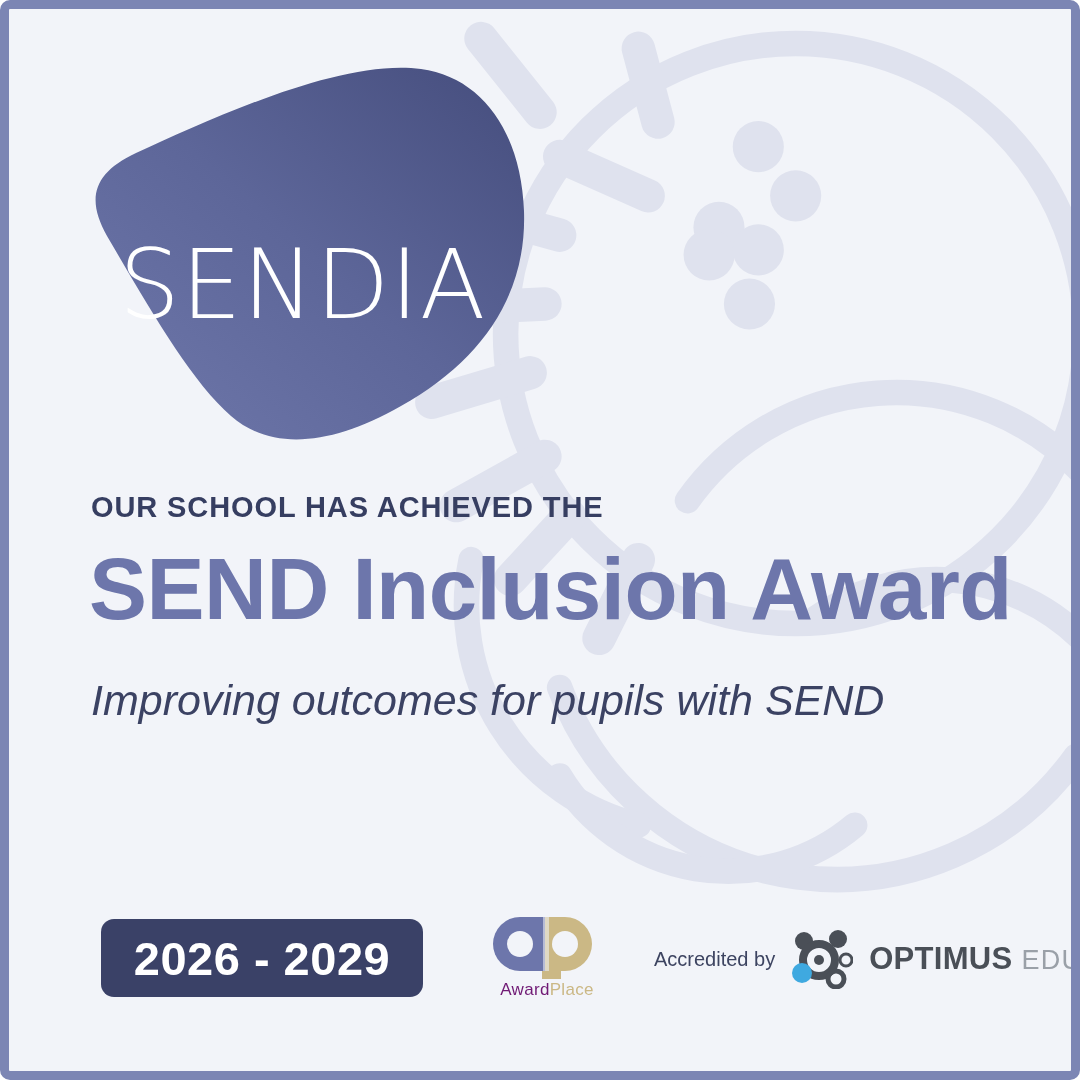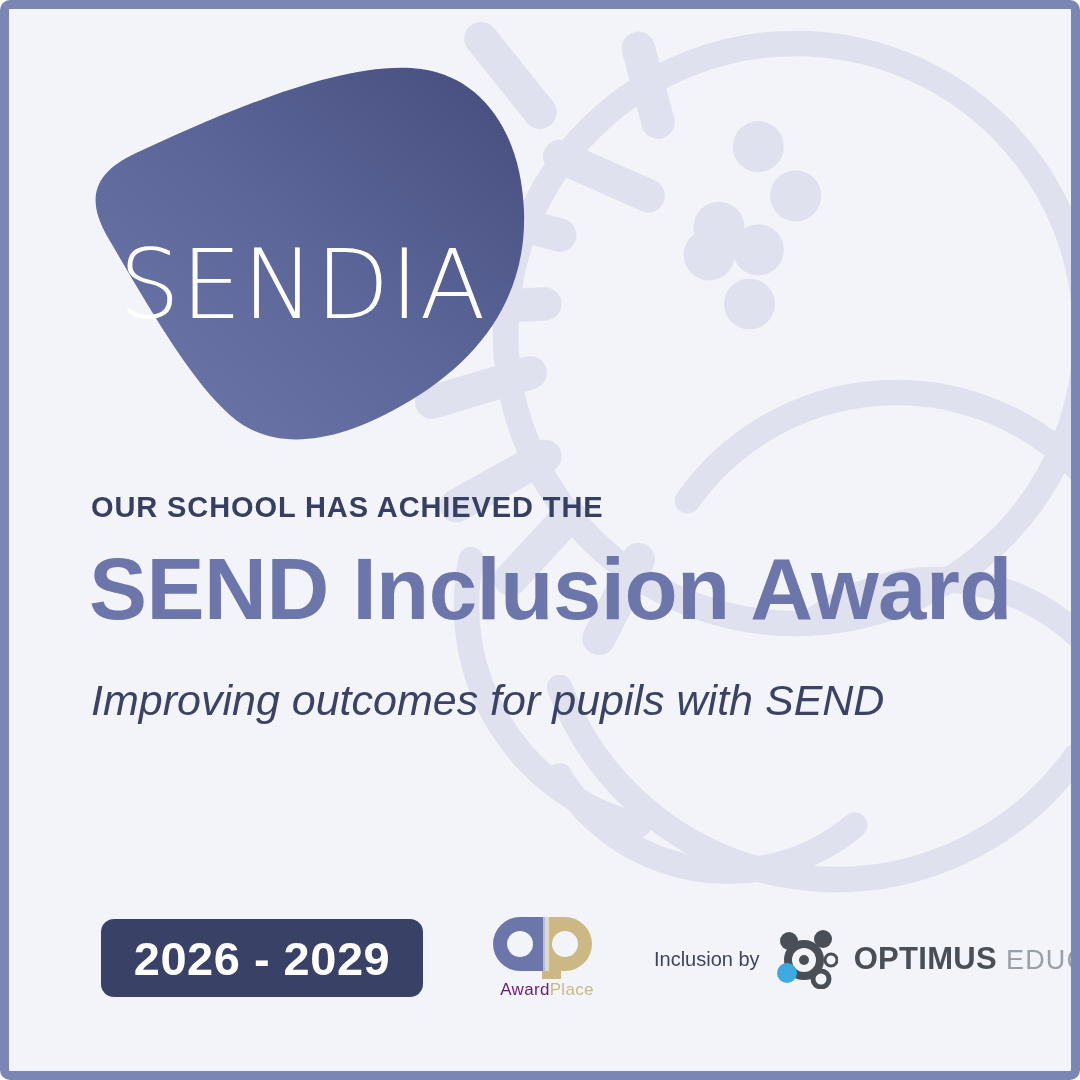--- a/index.html
+++ b/index.html
@@ -250,21 +250,21 @@
         <circle cx="33" cy="35" r="13" fill="#f2f4f9"></circle>
 
         <path d="M 56 8 h 6 v 54 h -6 z" fill="#f2f4f9" opacity="0.55"></path>
       </svg>
       <div id="ap-word">
         <span class="ap-a">Award</span><span class="ap-p">Place</span>
       </div>
     </div>
 
     <div id="optimus-block">
-      <span id="accredited-by">Inclusion by</span>
+      <span id="accredited-by">Accredited by</span>
 
       <svg id="optimus-mark" viewBox="0 0 62 60" aria-hidden="true">
 
         <circle cx="13" cy="12" r="9" fill="#4a4f57"></circle>
 
         <circle cx="47" cy="10" r="9" fill="#4a4f57"></circle>
 
         <circle cx="55" cy="31" r="6" fill="none" stroke="#4a4f57" stroke-width="3"></circle>
 
         <circle cx="28" cy="31" r="16" fill="none" stroke="#4a4f57" stroke-width="8"></circle>

